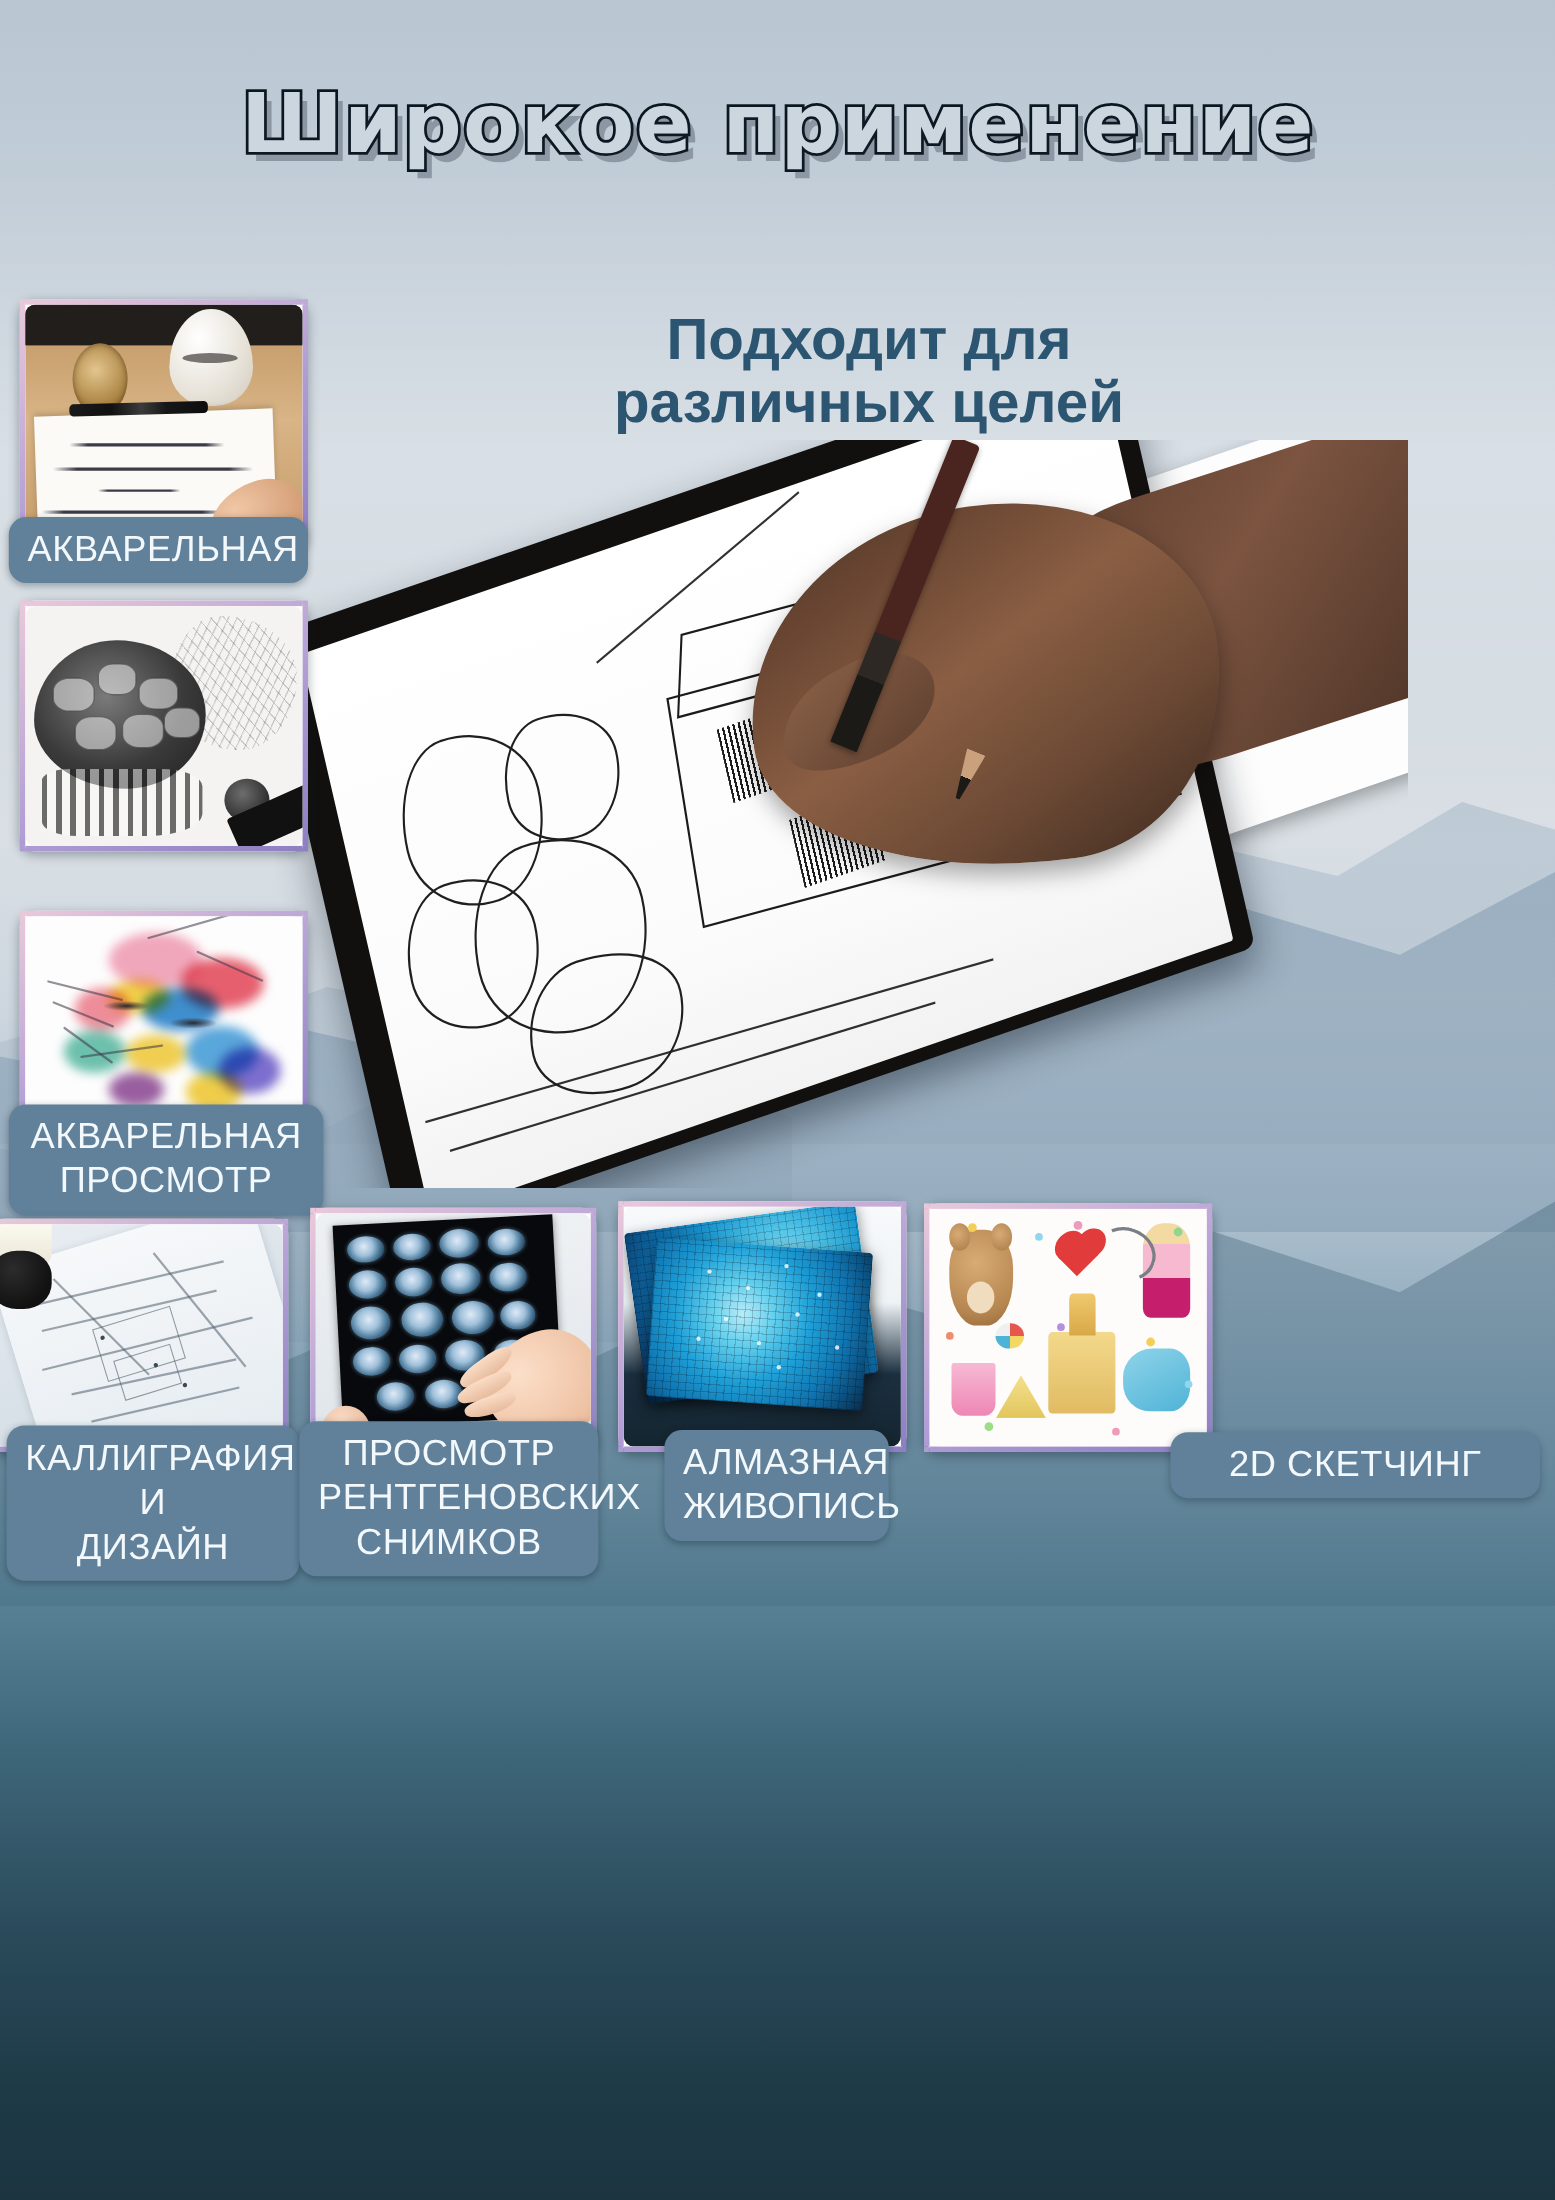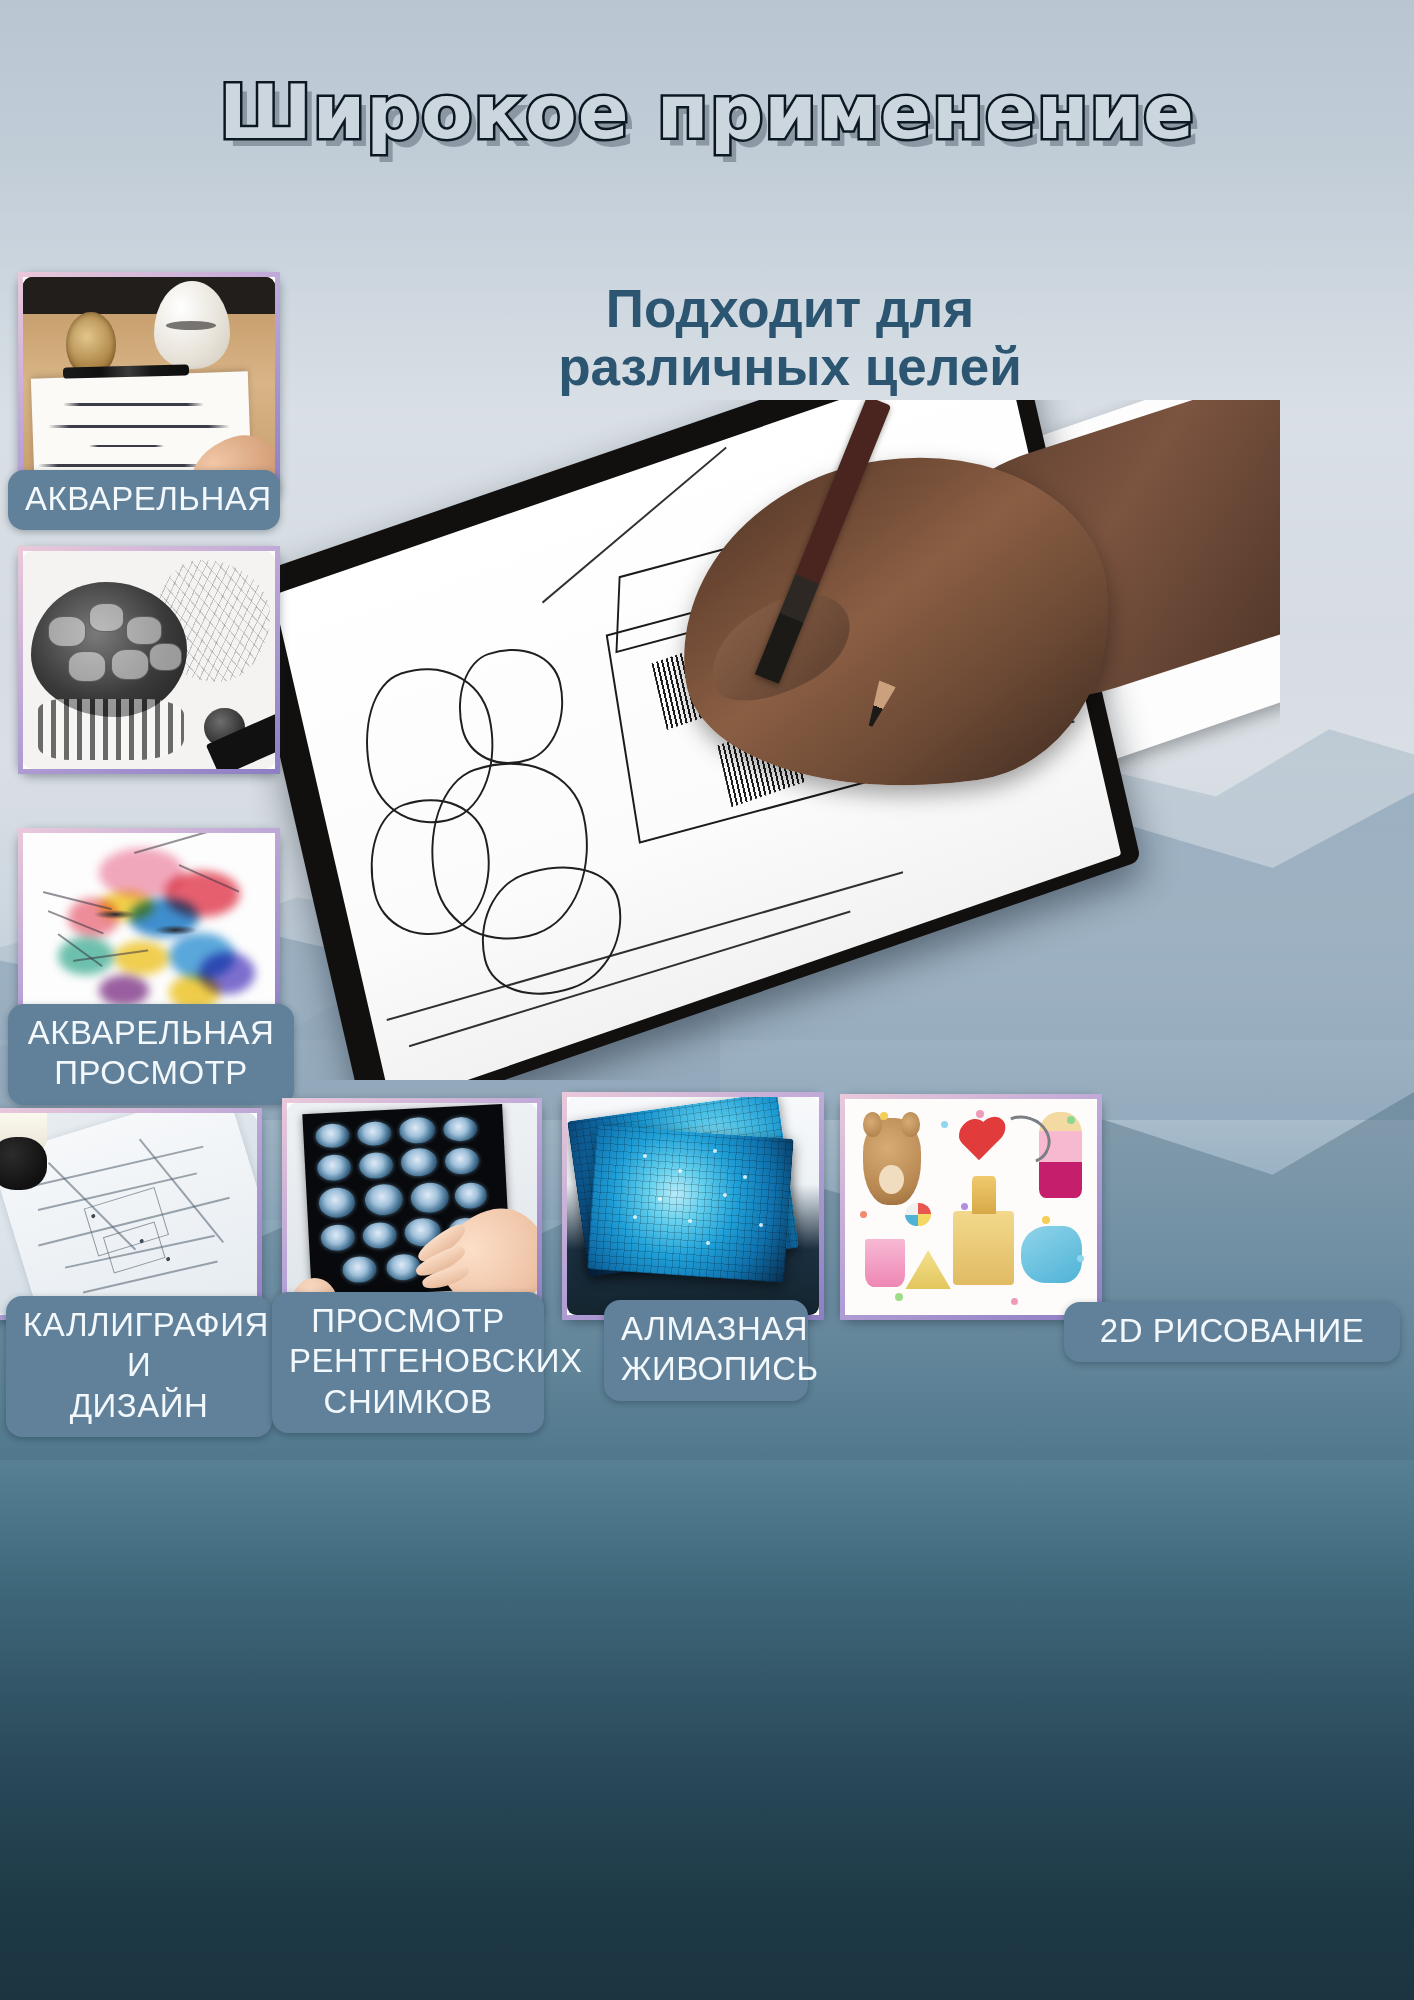--- a/index.html
+++ b/index.html
@@ -654,15 +654,15 @@
       <div class="an-dot" style="left:52%; top:5%;  width:8px; height:8px; background:#f09ab9;"></div>
       <div class="an-dot" style="left:88%; top:8%;  width:8px; height:8px; background:#8fd68f;"></div>
       <div class="an-dot" style="left:6%;  top:52%; width:7px; height:7px; background:#f08b6e;"></div>
       <div class="an-dot" style="left:46%; top:48%; width:7px; height:7px; background:#b28fe0;"></div>
       <div class="an-dot" style="left:78%; top:54%; width:8px; height:8px; background:#f3cf57;"></div>
       <div class="an-dot" style="left:92%; top:72%; width:7px; height:7px; background:#8fd6ef;"></div>
       <div class="an-dot" style="left:20%; top:90%; width:8px; height:8px; background:#9fdc8a;"></div>
       <div class="an-dot" style="left:66%; top:92%; width:7px; height:7px; background:#f09ab9;"></div>
     </div>
   </div>
-  <div class="badge" style="left:1064px; top:1302px; width:336px;">2D РИСОВАНИЕ</div>
+  <div class="badge" style="left:1064px; top:1302px; width:336px;">2D СКЕТЧИНГ</div>
 
 </div>
 
 </body></html>

